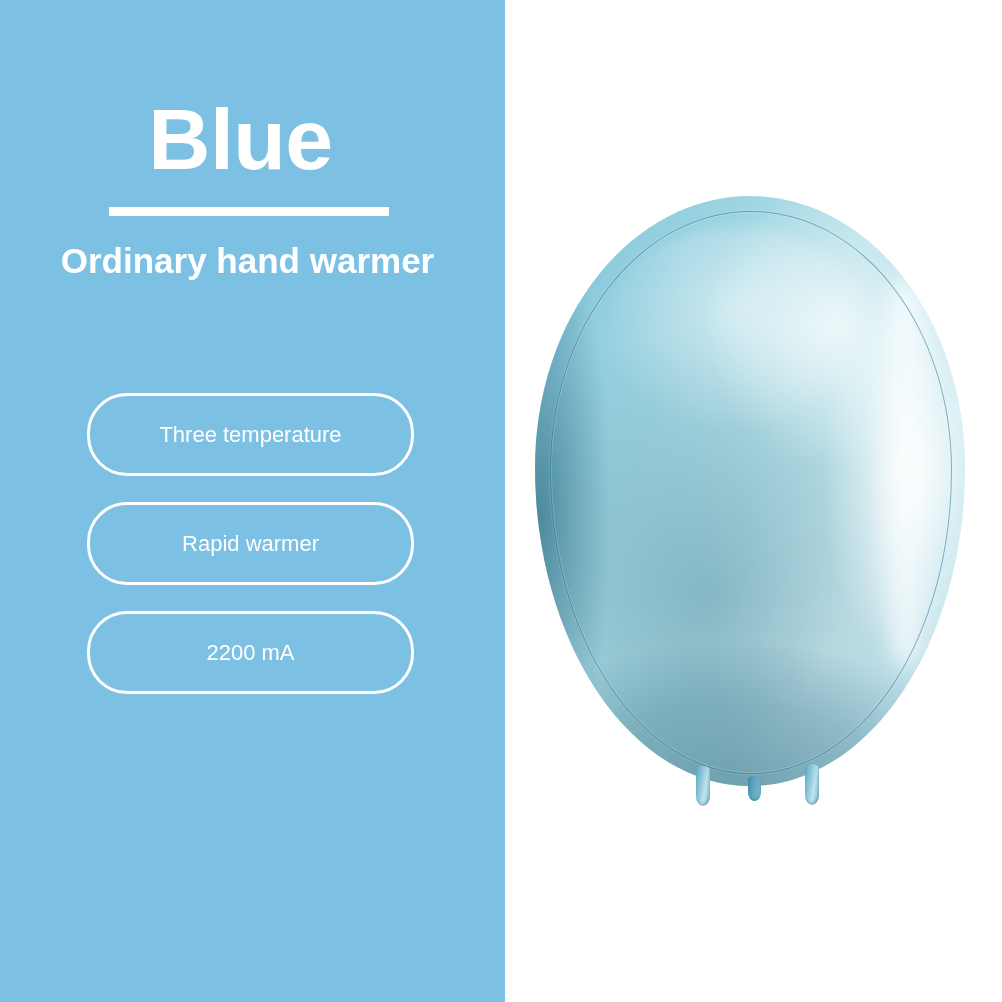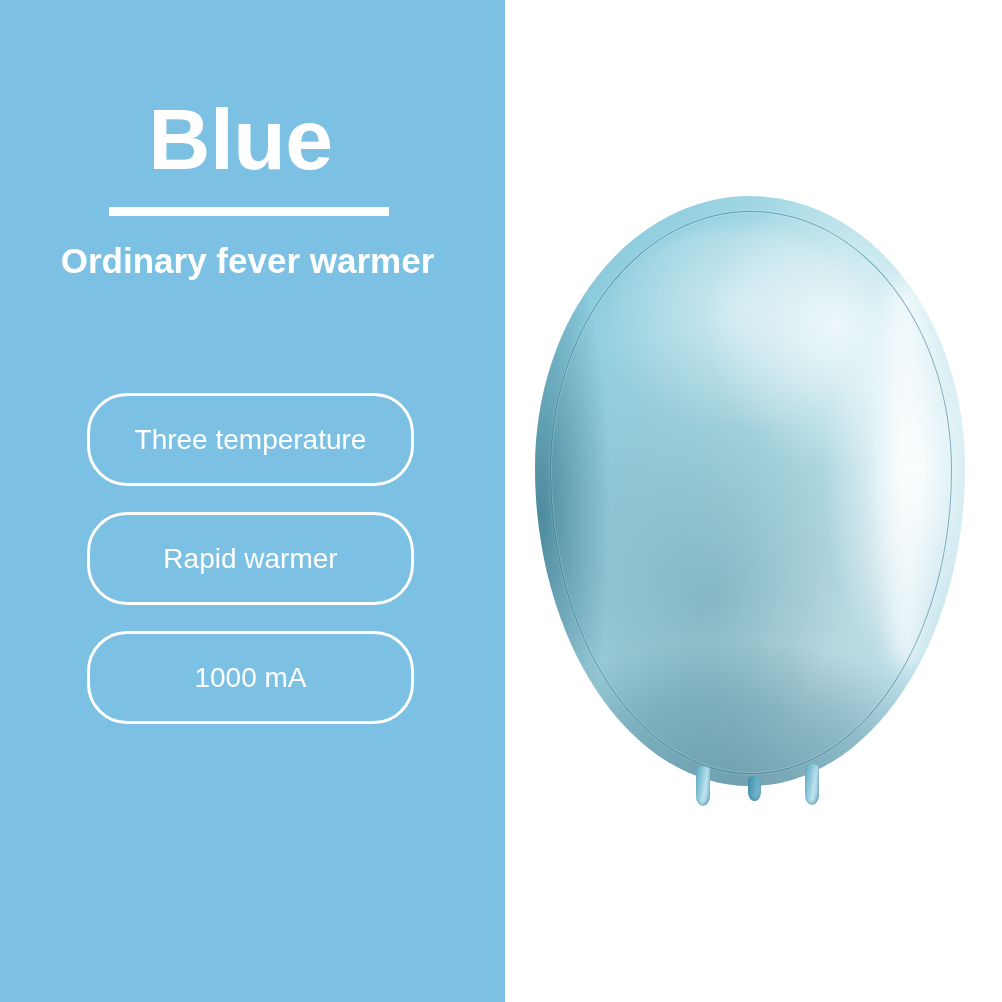--- a/index.html
+++ b/index.html
@@ -65,26 +65,26 @@
   }
 
   #feature-list {
     position: absolute;
     left: 87px;
     top: 393px;
     width: 327px;
   }
 
   .feature-pill {
-    height: 93px;
+    height: 83px;
     margin-bottom: 26px;
     border: 3px solid #ffffff;
     border-radius: 40px;
     color: #ffffff;
-    font-size: 28px;
+    font-size: 22px;
     font-weight: normal;
     display: flex;
     align-items: center;
     justify-content: center;
     box-sizing: border-box;
     text-align: center;
   }
   .feature-pill:last-child { margin-bottom: 0; }
 
   
@@ -215,26 +215,26 @@
 <body>
 
 <div id="stage">
 
   <div id="info-panel">
 
     <div id="product-title">Blue</div>
 
     <div id="title-underline"></div>
 
-    <div id="product-subtitle">Ordinary fever warmer</div>
+    <div id="product-subtitle">Ordinary hand warmer</div>
 
     <div id="feature-list">
       <div class="feature-pill">Three temperature</div>
       <div class="feature-pill">Rapid warmer</div>
-      <div class="feature-pill">1000 mA</div>
+      <div class="feature-pill">2200 mA</div>
     </div>
   </div>
 
   <div id="photo-area">
     <div id="hand-warmer">
       <div class="shell-body"></div>
       <div class="shell-bottom-shade"></div>
       <div class="shell-left-edge"></div>
       <div class="shell-gloss"></div>
       <div class="shell-highlight"></div>

